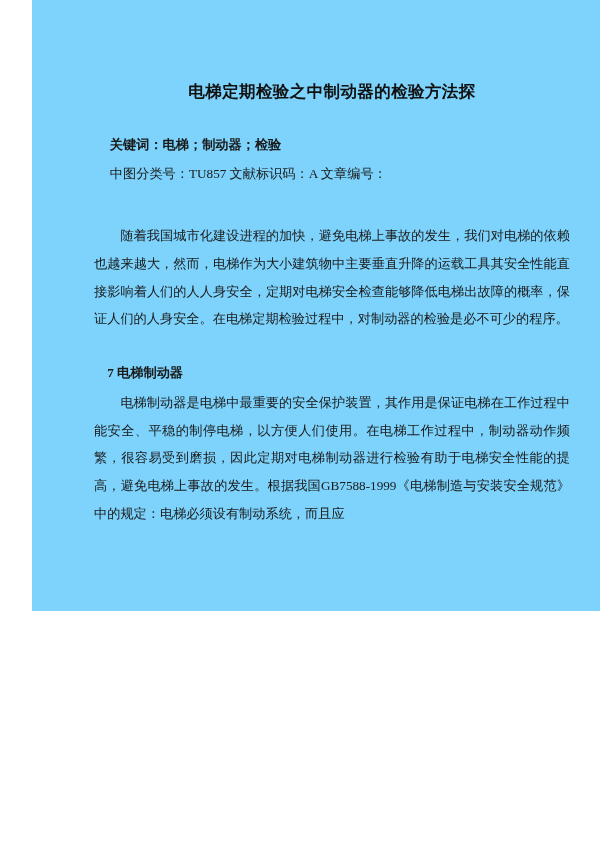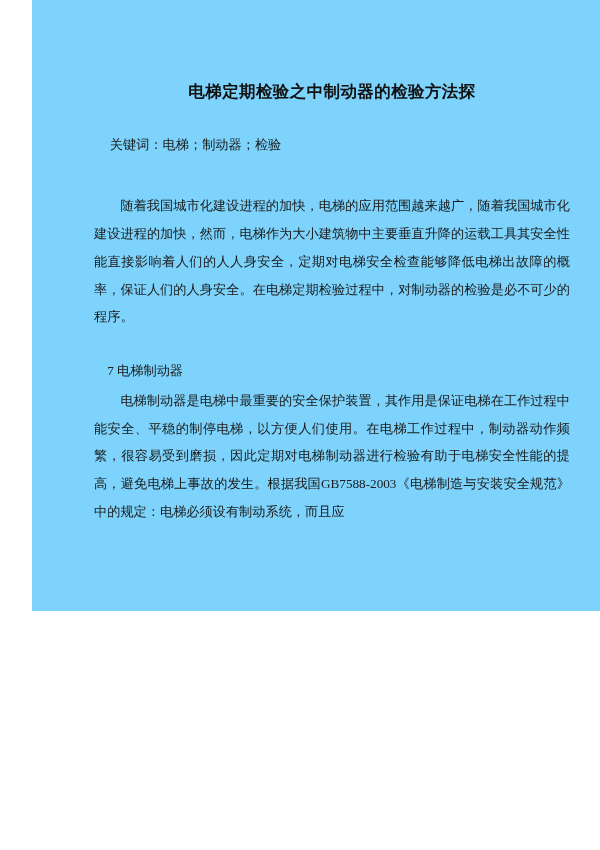--- a/index.html
+++ b/index.html
@@ -41,20 +41,21 @@
     margin: 0;
   }
   .indent-2 {
     text-indent: 2em;
   }
   .block-gap-lg {
     margin-top: 34px;
   }
   .block-gap-md {
     margin-top: 26px;
+    font-weight: bold;
   }
   .block-gap-sm {
     margin-top: 2px;
   }
   .kw-line {
     text-indent: 1.2em;
   }
   .section-head {
     text-indent: 1em;
   }
@@ -62,20 +63,21 @@
 </head>
 <body>
 
 <div class="page">
 
   <h1 class="doc-title">电梯定期检验之中制动器的检验方法探</h1>
 
 
   <p class="body-text kw-line block-gap-md">关键词：电梯；制动器；检验</p>
 
+  <p class="body-text kw-line block-gap-sm">中图分类号：TU857 文献标识码：A 文章编号：</p>
 
-  <p class="body-text indent-2 block-gap-lg">随着我国城市化建设进程的加快，电梯的应用范围越来越广，随着我国城市化建设进程的加快，然而，电梯作为大小建筑物中主要垂直升降的运载工具其安全性能直接影响着人们的人人身安全，定期对电梯安全检查能够降低电梯出故障的概率，保证人们的人身安全。在电梯定期检验过程中，对制动器的检验是必不可少的程序。</p>
+  <p class="body-text indent-2 block-gap-lg">随着我国城市化建设进程的加快，避免电梯上事故的发生，我们对电梯的依赖也越来越大，然而，电梯作为大小建筑物中主要垂直升降的运载工具其安全性能直接影响着人们的人人身安全，定期对电梯安全检查能够降低电梯出故障的概率，保证人们的人身安全。在电梯定期检验过程中，对制动器的检验是必不可少的程序。</p>
 
   <p class="body-text section-head block-gap-md">7 电梯制动器</p>
 
-  <p class="body-text indent-2 block-gap-sm">电梯制动器是电梯中最重要的安全保护装置，其作用是保证电梯在工作过程中能安全、平稳的制停电梯，以方便人们使用。在电梯工作过程中，制动器动作频繁，很容易受到磨损，因此定期对电梯制动器进行检验有助于电梯安全性能的提高，避免电梯上事故的发生。根据我国GB7588-2003《电梯制造与安装安全规范》中的规定：电梯必须设有制动系统，而且应</p>
+  <p class="body-text indent-2 block-gap-sm">电梯制动器是电梯中最重要的安全保护装置，其作用是保证电梯在工作过程中能安全、平稳的制停电梯，以方便人们使用。在电梯工作过程中，制动器动作频繁，很容易受到磨损，因此定期对电梯制动器进行检验有助于电梯安全性能的提高，避免电梯上事故的发生。根据我国GB7588-1999《电梯制造与安装安全规范》中的规定：电梯必须设有制动系统，而且应</p>
 
 </div>
 
 </body></html>

